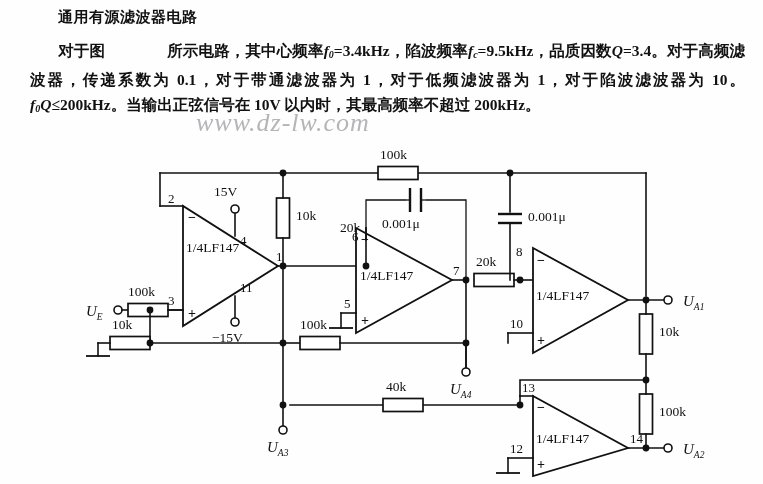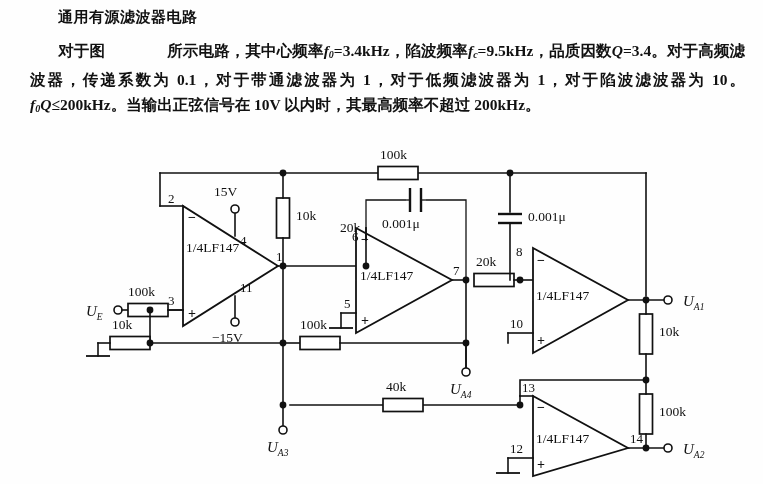--- a/index.html
+++ b/index.html
@@ -243,14 +243,15 @@
     <path class="wire" d="M283,277 L283,298"></path>
     <circle class="term" cx="283" cy="302" r="4"></circle>
     <text class="port" x="267" y="324">U<tspan class="portsub" dy="4">A3</tspan></text>
 
     <rect class="box" x="383" y="270.5" width="40" height="13"></rect>
     <text class="lbl" x="386" y="263">40k</text>
 
   </svg>
   </div>
 
+  <div class="wm">www.dz-lw.com</div>
 
 </div>
 
 </body></html>

